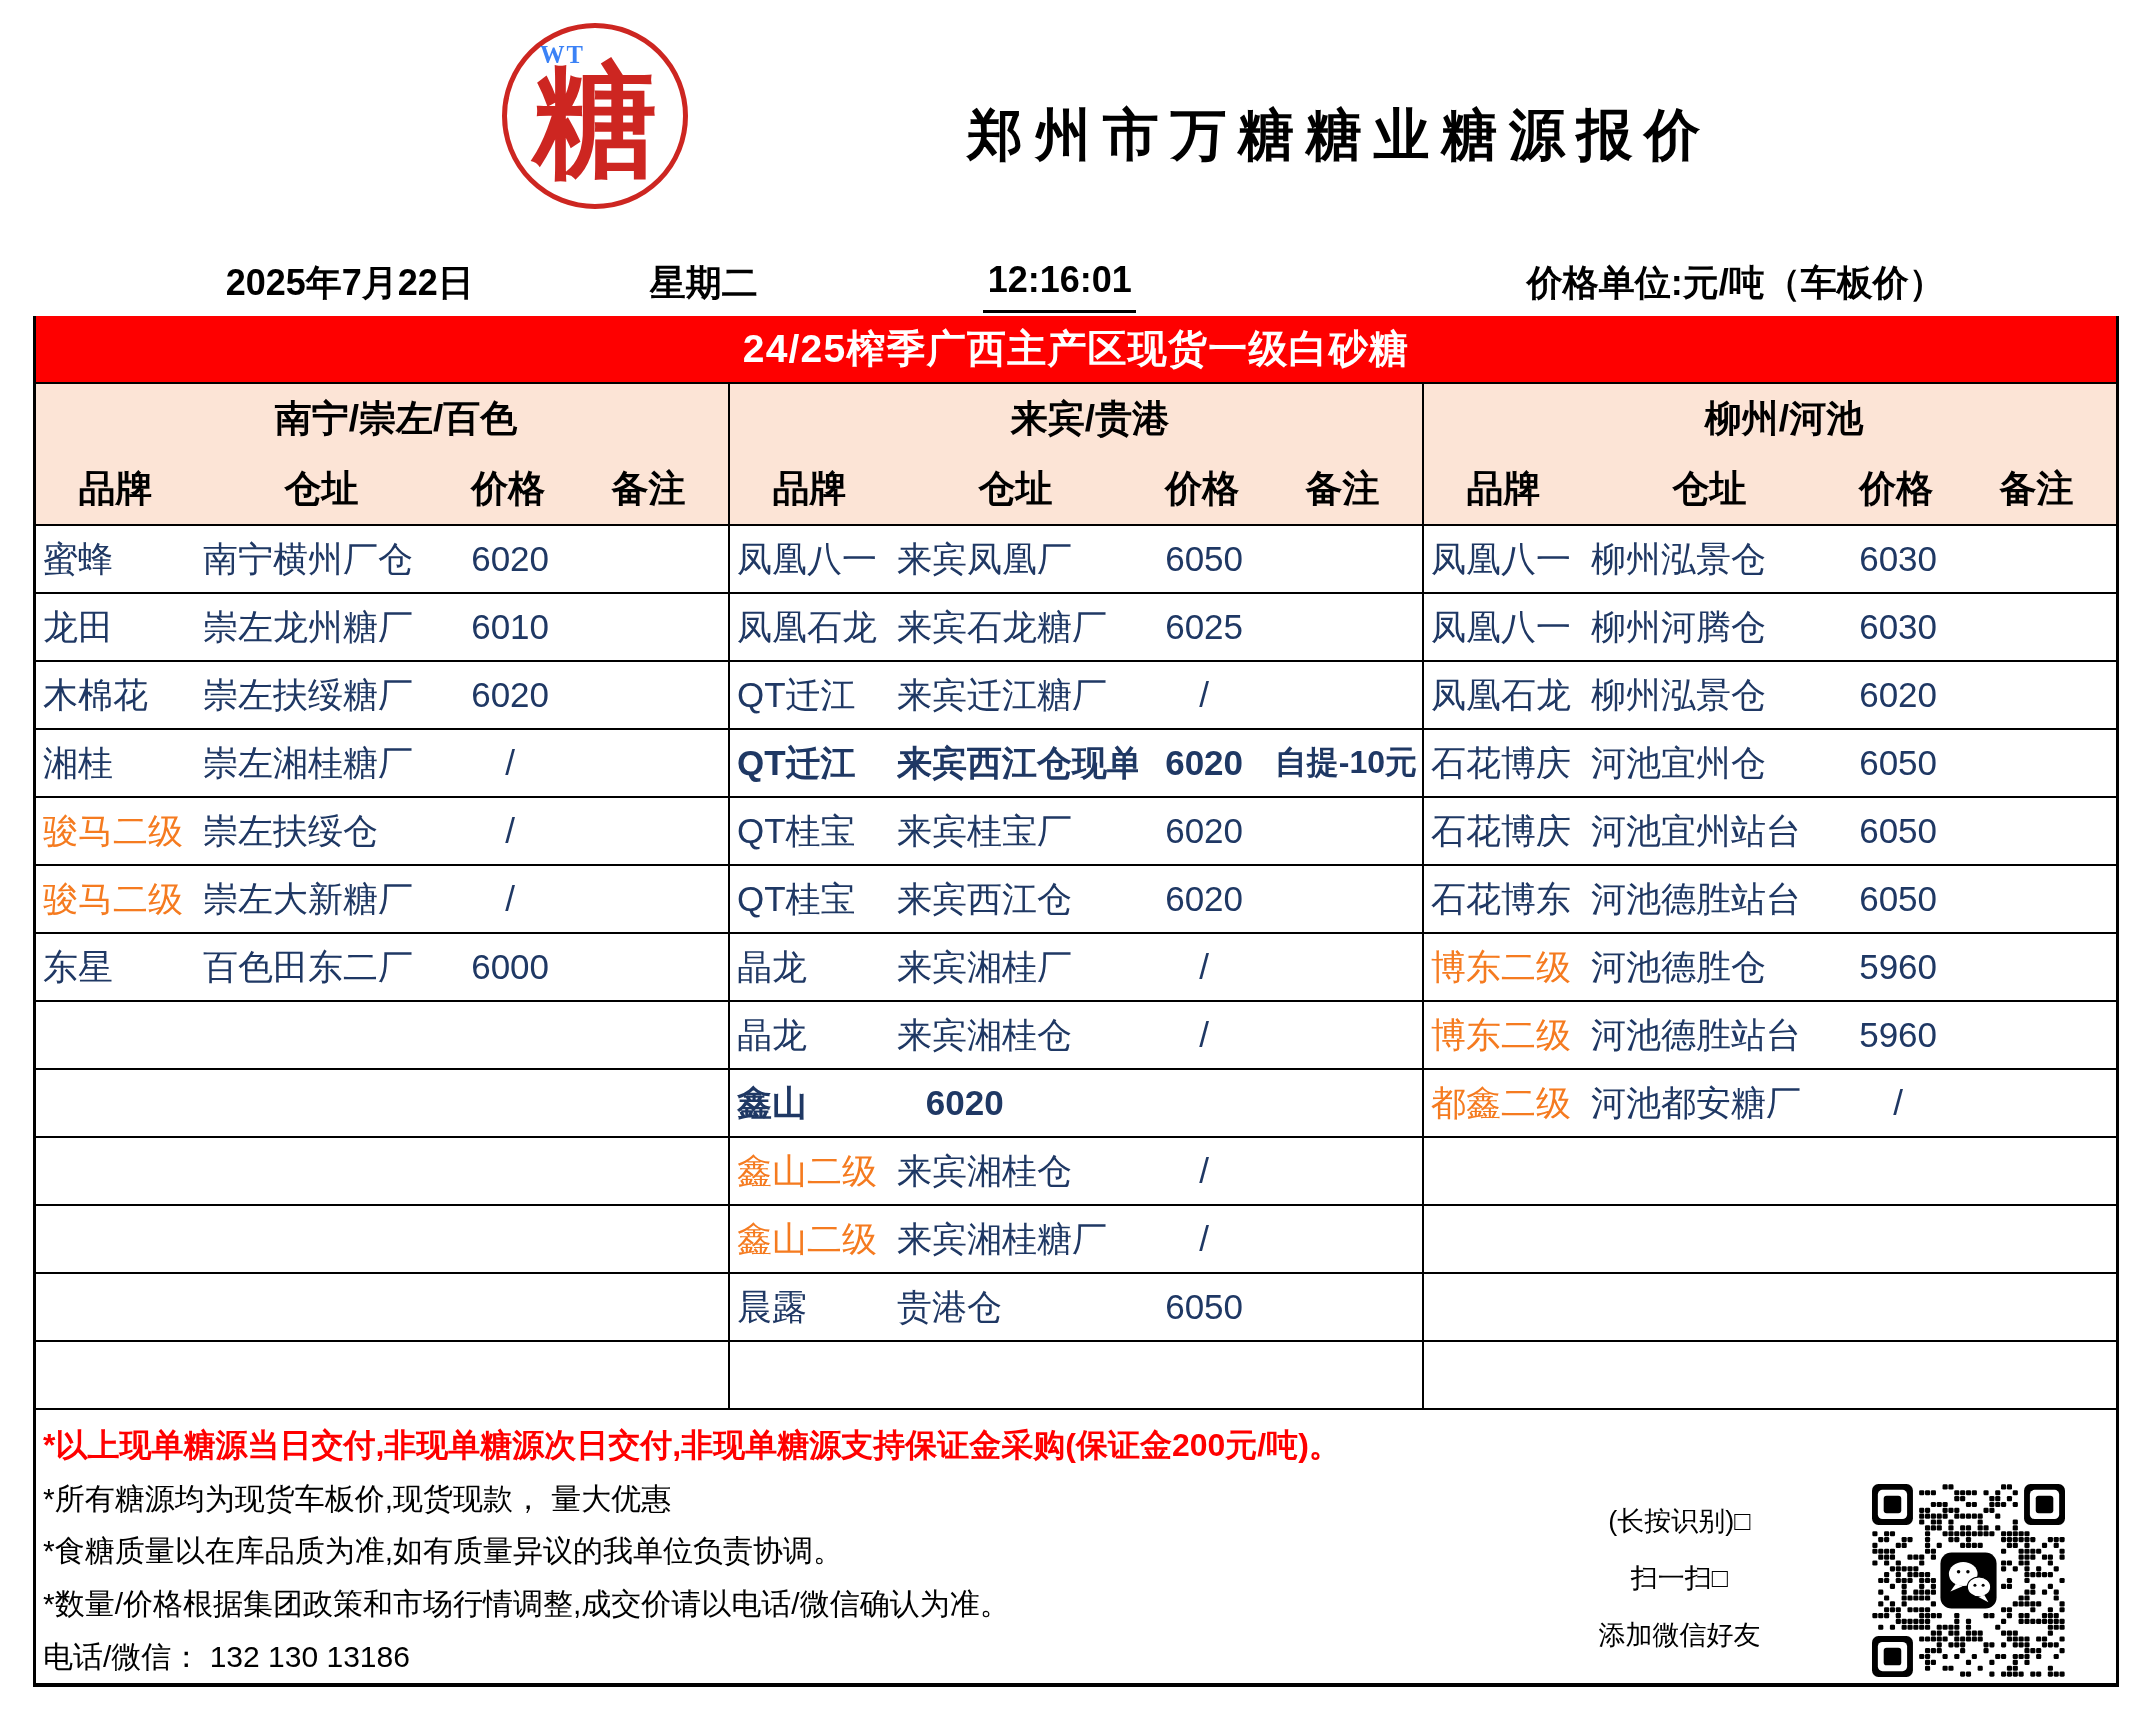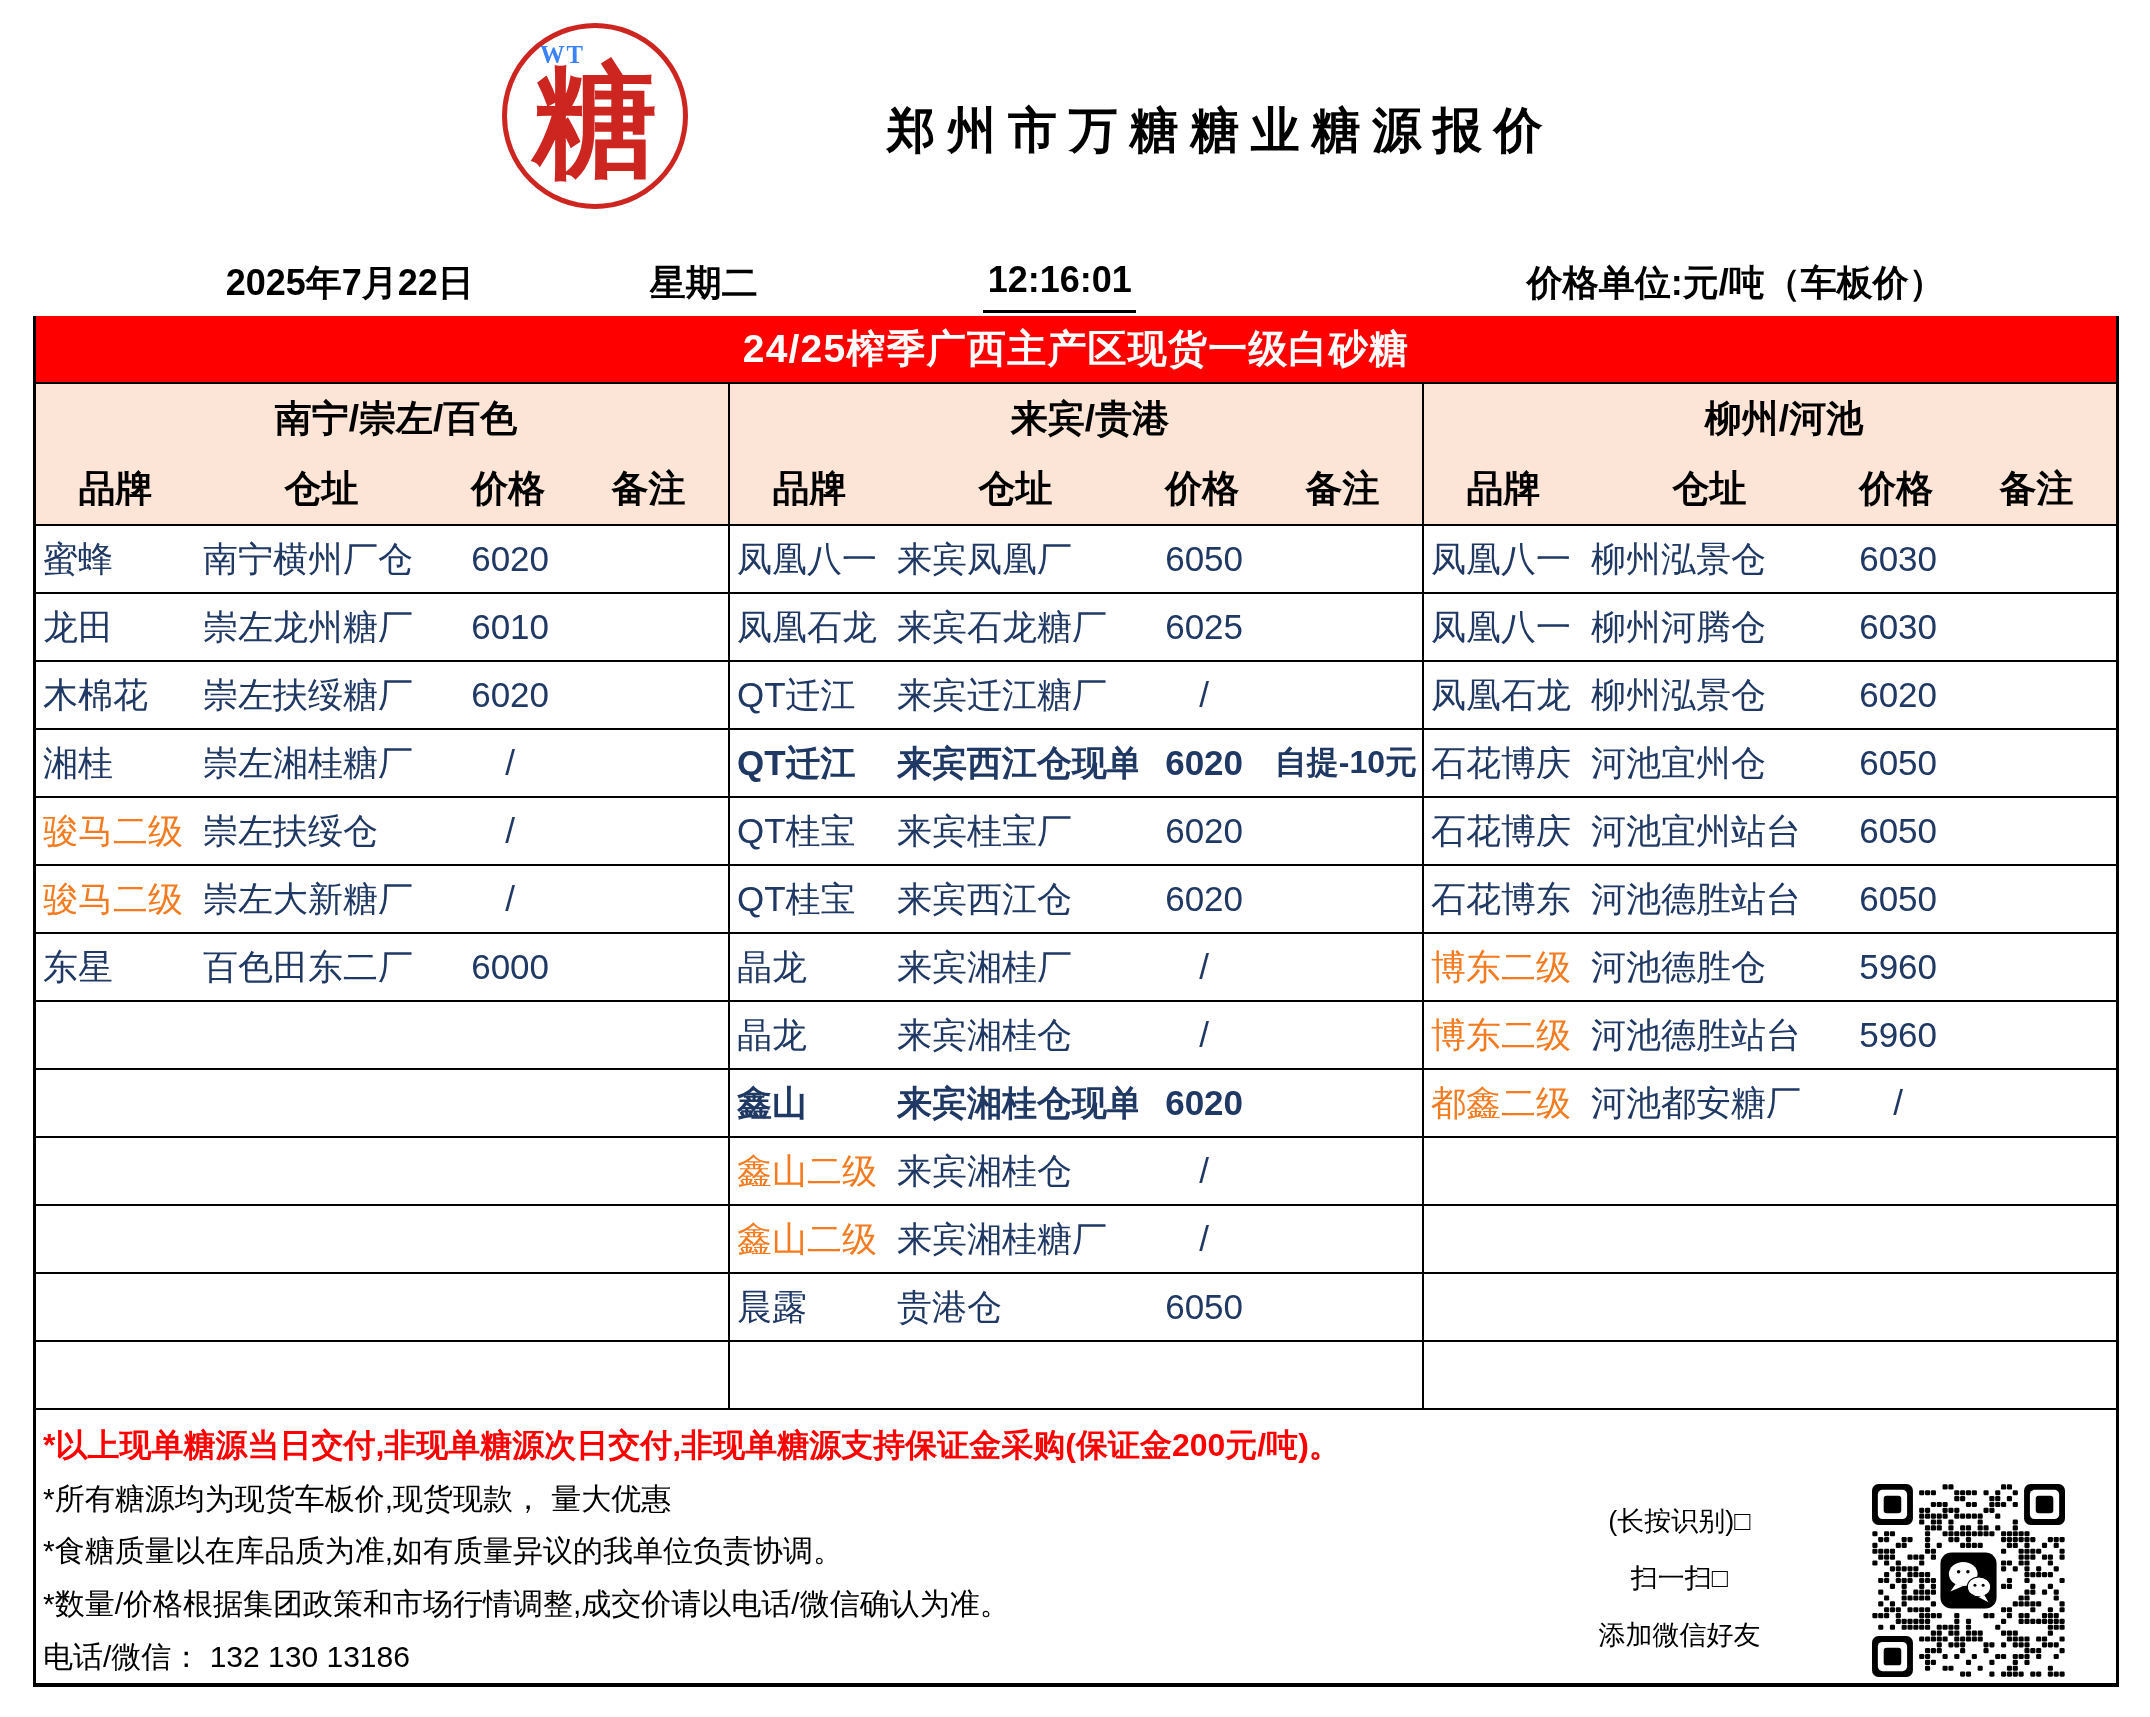--- a/index.html
+++ b/index.html
@@ -7,22 +7,22 @@
          font-family:"Liberation Sans","DejaVu Sans",sans-serif;color:#000;overflow:hidden;}
 
   
   .seal{position:absolute;left:502px;top:23.4px;width:176px;height:176px;
         border:5.9px solid #cd2621;border-radius:50%;}
   .seal .wt{position:absolute;left:33px;top:13px;color:#3b82f6;
         font-family:"Liberation Serif","DejaVu Serif",serif;font-size:24.6px;font-weight:bold;letter-spacing:1.8px;}
   .seal .zi{position:absolute;left:50%;top:53%;transform:translate(-50%,-50%);
         color:#cd2621;font-family:"Liberation Serif","DejaVu Serif",serif;
         font-size:124px;font-weight:bold;line-height:1;}
-  .page-title{position:absolute;left:729px;top:98px;width:983px;text-align:center;
-        font-size:49px;font-weight:bold;letter-spacing:11.7px;white-space:nowrap;}
+  .page-title{position:absolute;left:729px;top:98px;width:983px;text-align:right;
+        font-size:56px;font-weight:bold;letter-spacing:11.7px;white-space:nowrap;}
 
   
   .meta-item{position:absolute;top:259px;font-size:36px;font-weight:bold;
         border-bottom:3.5px solid #000;padding:0 4.7px 9.4px 4.7px;white-space:nowrap;}
   .m-date{left:221px;} .m-week{left:645px;} .m-time:{left:983px;}
   .m-time{left:983px;} .m-unit{left:1522px;}
 
   
   .table{position:absolute;left:33px;top:316px;width:2080px;
         border-left:3.5px solid #000;border-right:3.5px solid #000;border-bottom:4.7px solid #000;}
@@ -272,21 +272,20 @@
         </div>
         <div class="trow">
           <div class="tgroup">
             <div class="cell c-brand"></div>
             <div class="cell c-wh"></div>
             <div class="cell c-price"></div>
             <div class="cell c-rem"></div>
           </div>
           <div class="tgroup gsep bold">
             <div class="cell c-brand">鑫山</div>
-            <div class="cell c-wh">来宾湘桂仓现单</div>
             <div class="cell c-price">6020</div>
             <div class="cell c-rem"></div>
           </div>
           <div class="tgroup gsep">
             <div class="cell c-brand orange">都鑫二级</div>
             <div class="cell c-wh">河池都安糖厂</div>
             <div class="cell c-price">/</div>
             <div class="cell c-rem"></div>
           </div>
         </div>

